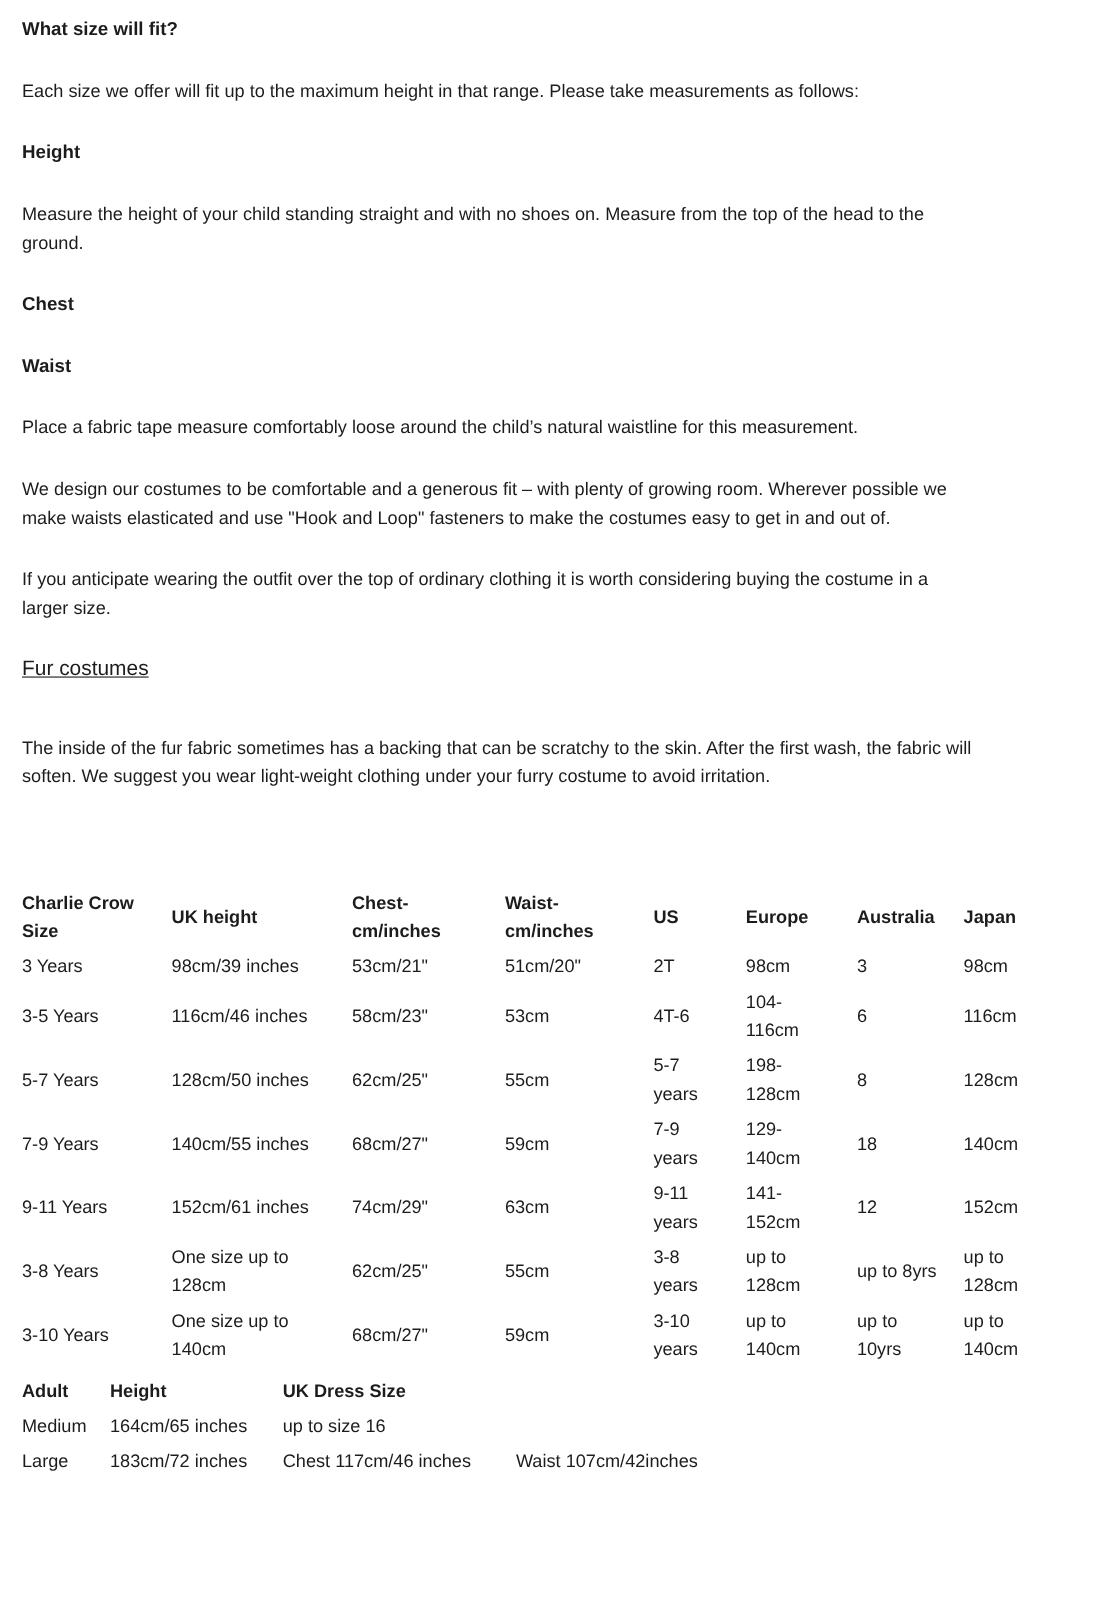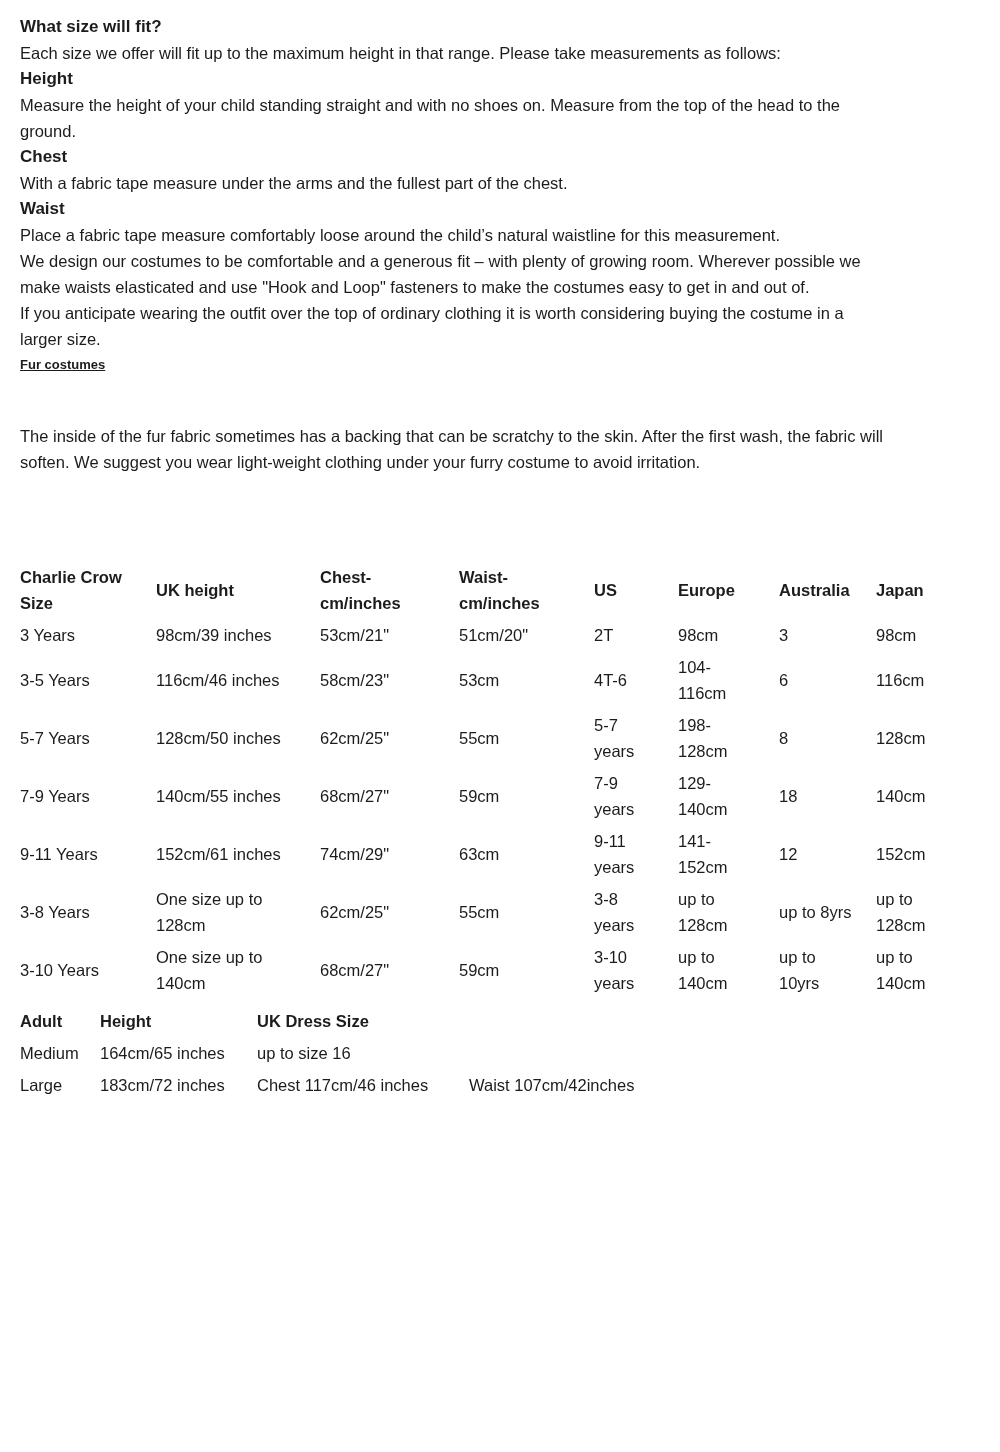--- a/index.html
+++ b/index.html
@@ -14,30 +14,30 @@
     font-size: 16.5px;
     line-height: 26px;
     padding: 14px 24px 0 20px;
     overflow: hidden;
   }
   .doc-title {
     font-size: 17px;
     font-weight: bold;
     line-height: 26px;
   }
-  .gap { }
+  .gap { margin-top: 30px; }
   .para { max-width: 870px; }
   .sec-heading {
     font-size: 17px;
     font-weight: bold;
     line-height: 26px;
   }
   .fur-heading {
-    font-size: 13px;
-    font-weight: bold;
+    font-size: 19px;
+    font-weight: normal;
     text-decoration: underline;
   }
   .fur-body { max-width: 870px; margin-top: 45px; }
 
   table { border-collapse: collapse; table-layout: fixed; }
   th, td {
     text-align: left;
     vertical-align: middle;
     padding: 3px 14px 3px 0;
     font-size: 16.5px;
@@ -56,21 +56,20 @@
 <div class="page">
 
   <div class="doc-title">What size will fit?</div>
 
   <p class="para gap">Each size we offer will fit up to the maximum height in that range. Please take measurements as follows:</p>
 
   <div class="sec-heading gap">Height</div>
   <p class="para gap">Measure the height of your child standing straight and with no shoes on. Measure from the top of the head to the ground.</p>
 
   <div class="sec-heading gap">Chest</div>
-  <p class="para gap">With a fabric tape measure under the arms and the fullest part of the chest.</p>
 
   <div class="sec-heading gap">Waist</div>
   <p class="para gap">Place a fabric tape measure comfortably loose around the child’s natural waistline for this measurement.</p>
 
   <p class="para gap">We design our costumes to be comfortable and a generous fit – with plenty of growing room. Wherever possible we make waists elasticated and use "Hook and Loop" fasteners to make the costumes easy to get in and out of.</p>
   <p class="para gap">If you anticipate wearing the outfit over the top of ordinary clothing it is worth considering buying the costume in a larger size.</p>
 
   <div class="fur-heading gap">Fur costumes</div>
   <p class="fur-body">The inside of the fur fabric sometimes has a backing that can be scratchy to the skin. After the first wash, the fabric will soften. We suggest you wear light-weight clothing under your furry costume to avoid irritation.</p>
 

